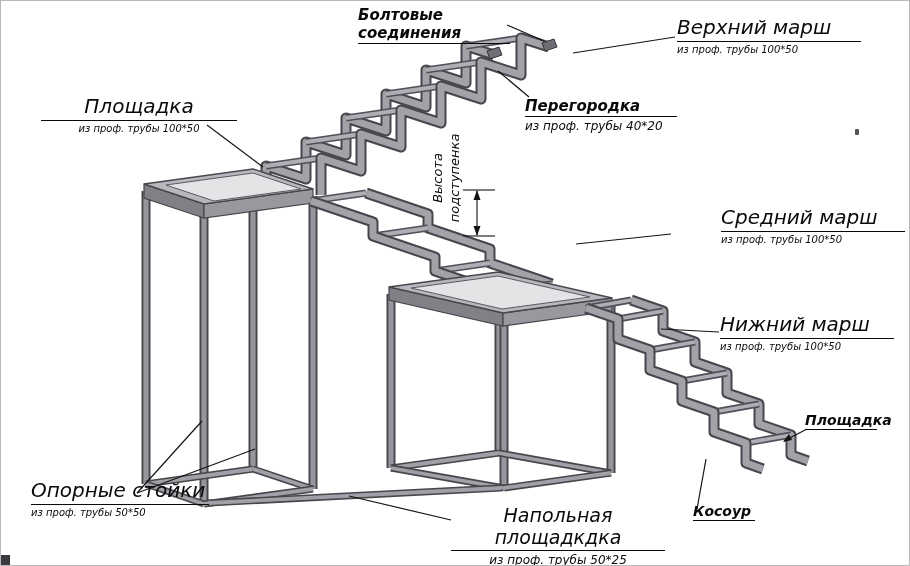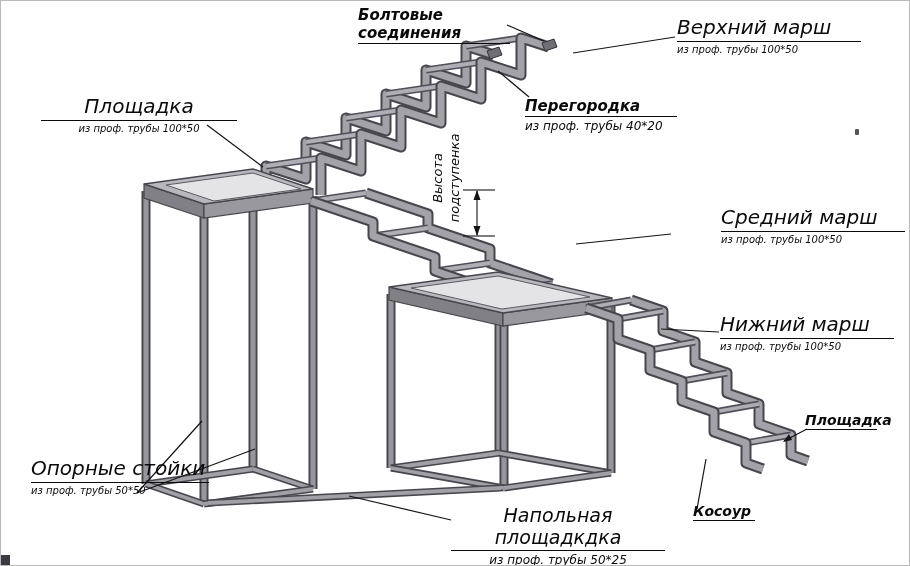--- a/index.html
+++ b/index.html
@@ -39,21 +39,21 @@
   .s2 { display:block; font-size:12px; margin-top:2px; }
 
   .lb-bolted   { left:357px; top:5px;   width:152px; }
   .lb-upper    { left:676px; top:14px;  width:184px; }
   .lb-partition{ left:524px; top:96px;  width:152px; }
   .lb-platform { left:40px;  top:93px;  width:196px; text-align:center; }
   .lb-middle   { left:672px; top:204px; width:184px;margin-left:48px; }
   .lb-lower    { left:719px; top:311px; width:174px; }
   .lb-tread    { left:804px; top:411px; width:72px;  }
   .lb-stringer { left:692px; top:502px; width:62px;  }
-  .lb-posts    { left:30px;  top:455px; width:178px; }
+  .lb-posts    { left:30px;  top:477px; width:178px; }
   .lb-floor    { left:450px; top:503px; width:214px; text-align:center; }
   .lb-riser    { left:380px; top:160px; width:132px; text-align:center;
                  transform:rotate(-90deg); font-size:13px; line-height:1.3; }
 
   .corner-mark { position:absolute; left:0; bottom:0; width:9px; height:10px; background:#3a3a40; }
   .stray-mark  { position:absolute; left:854px; top:128px; width:4px; height:6px; background:#55555b; border-radius:1px; }
 </style>
 </head>
 <body>
 

